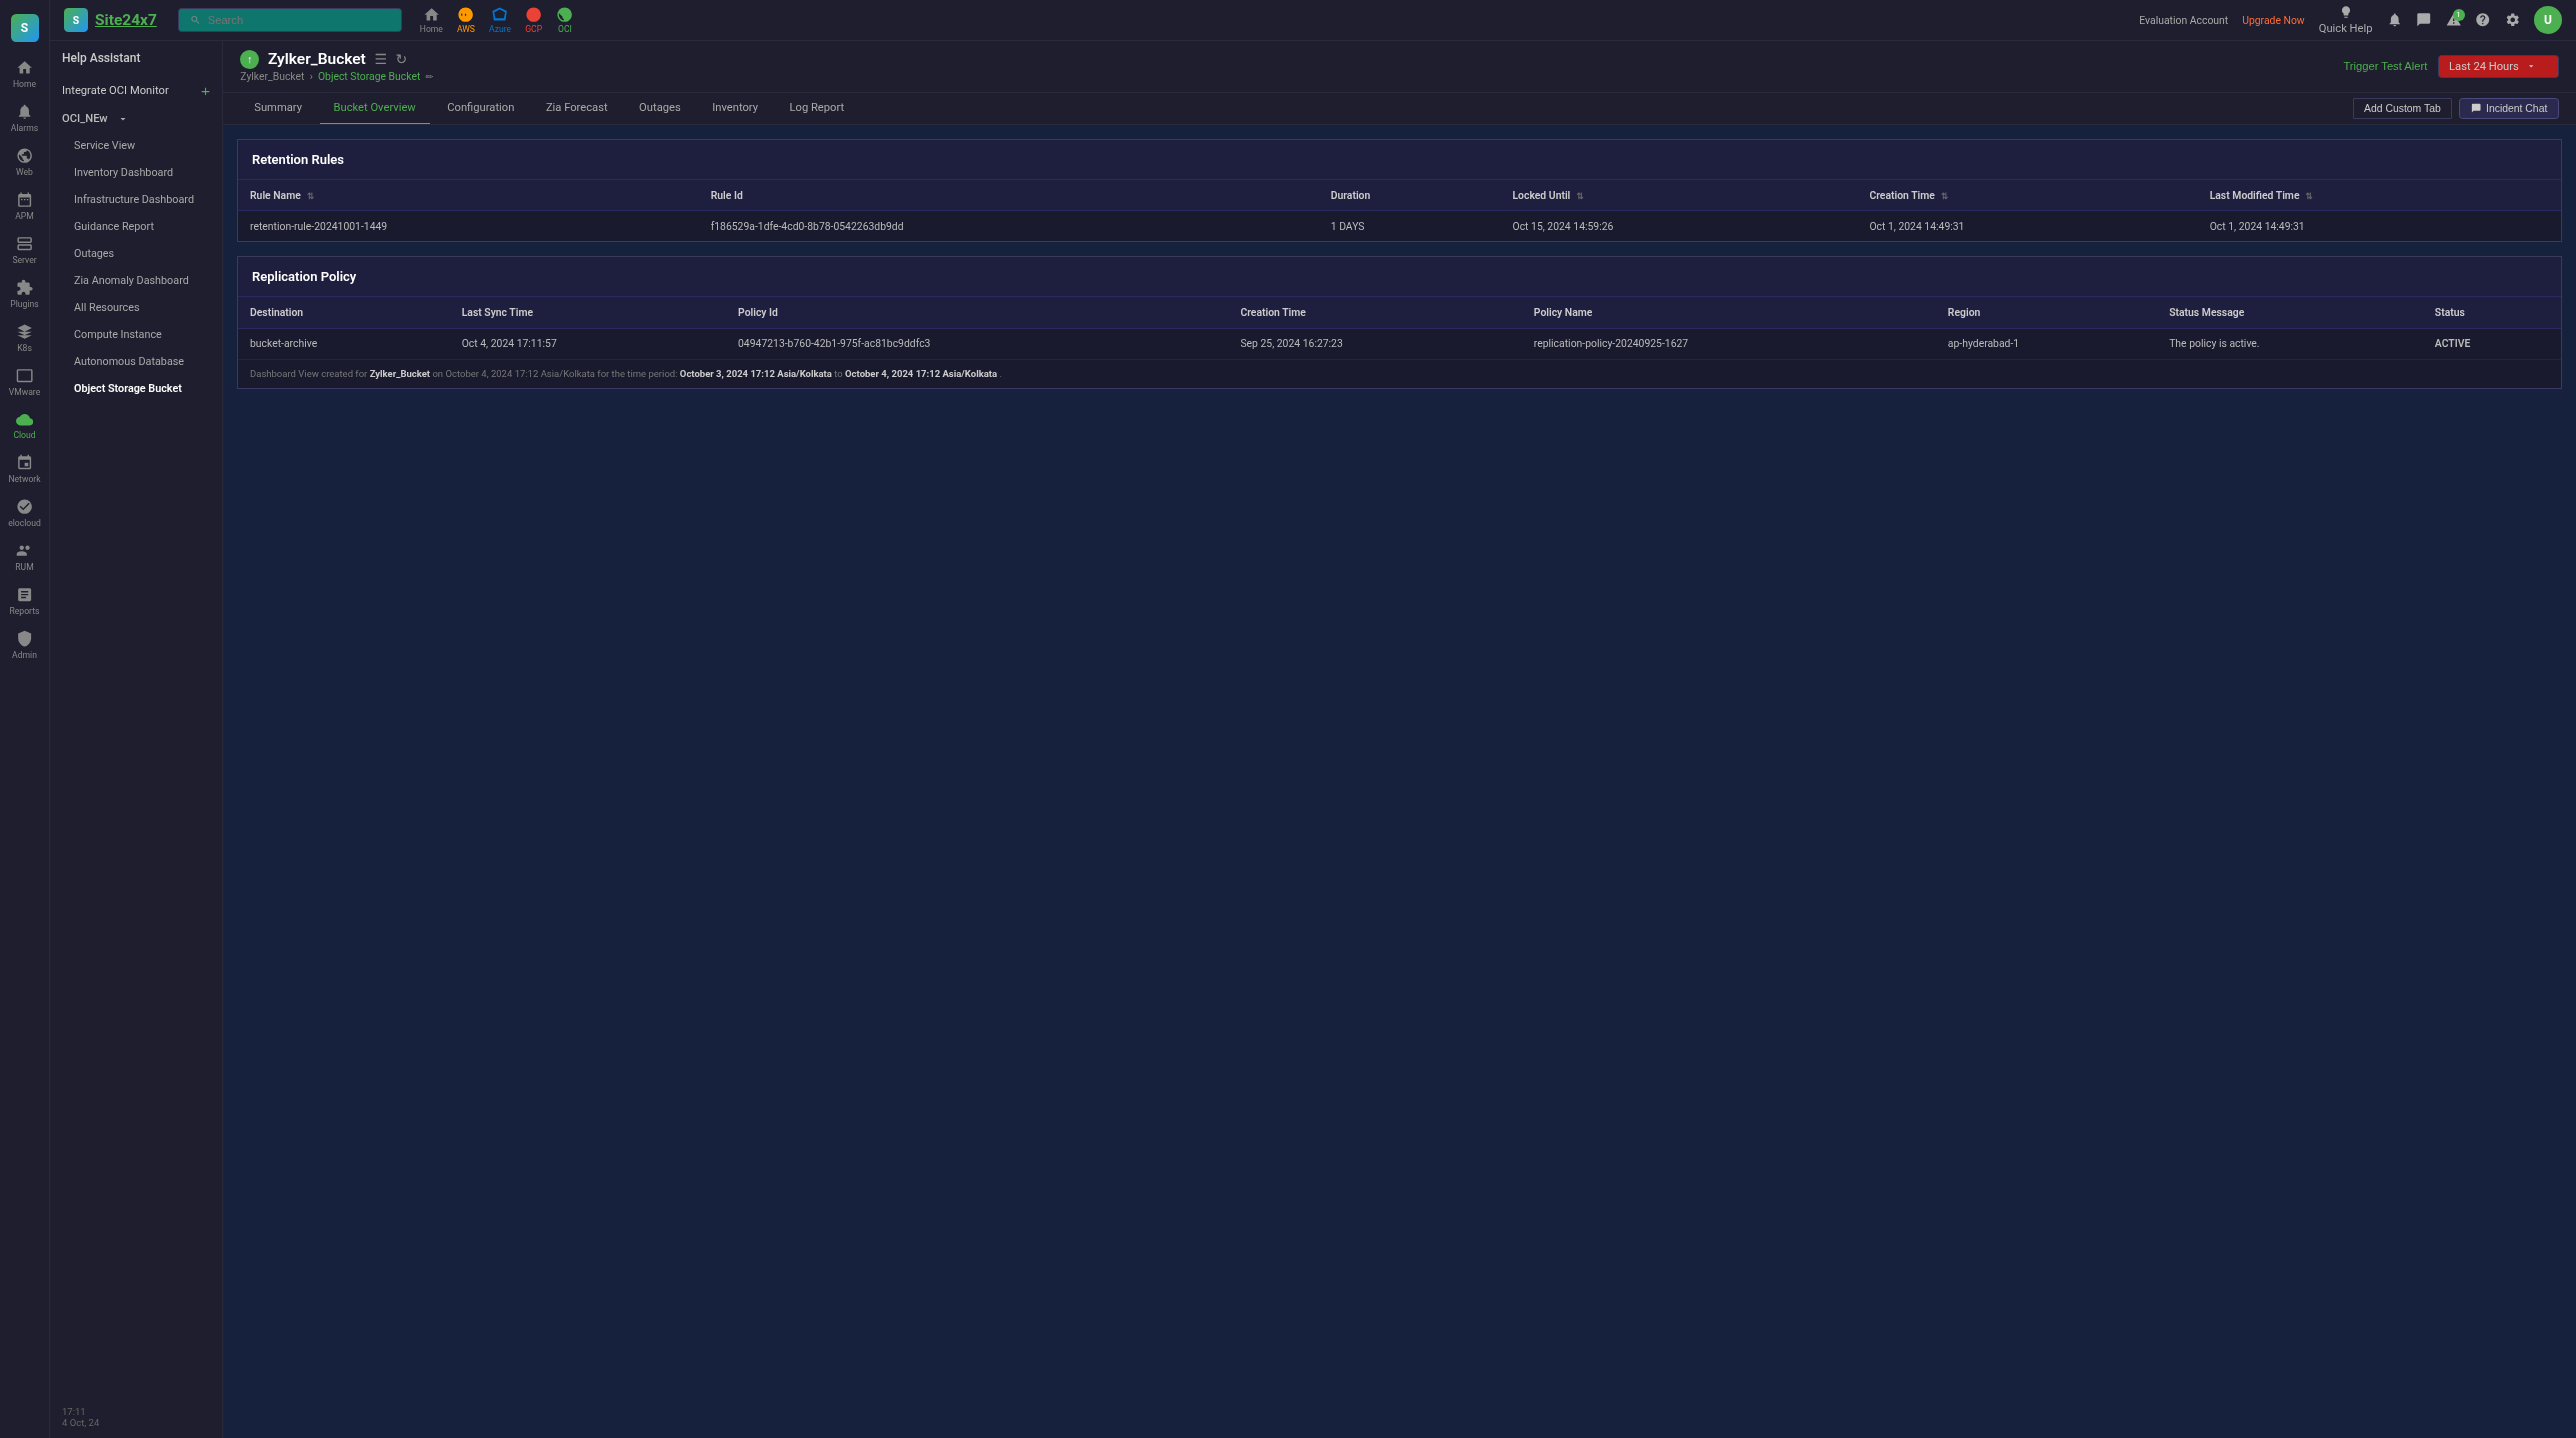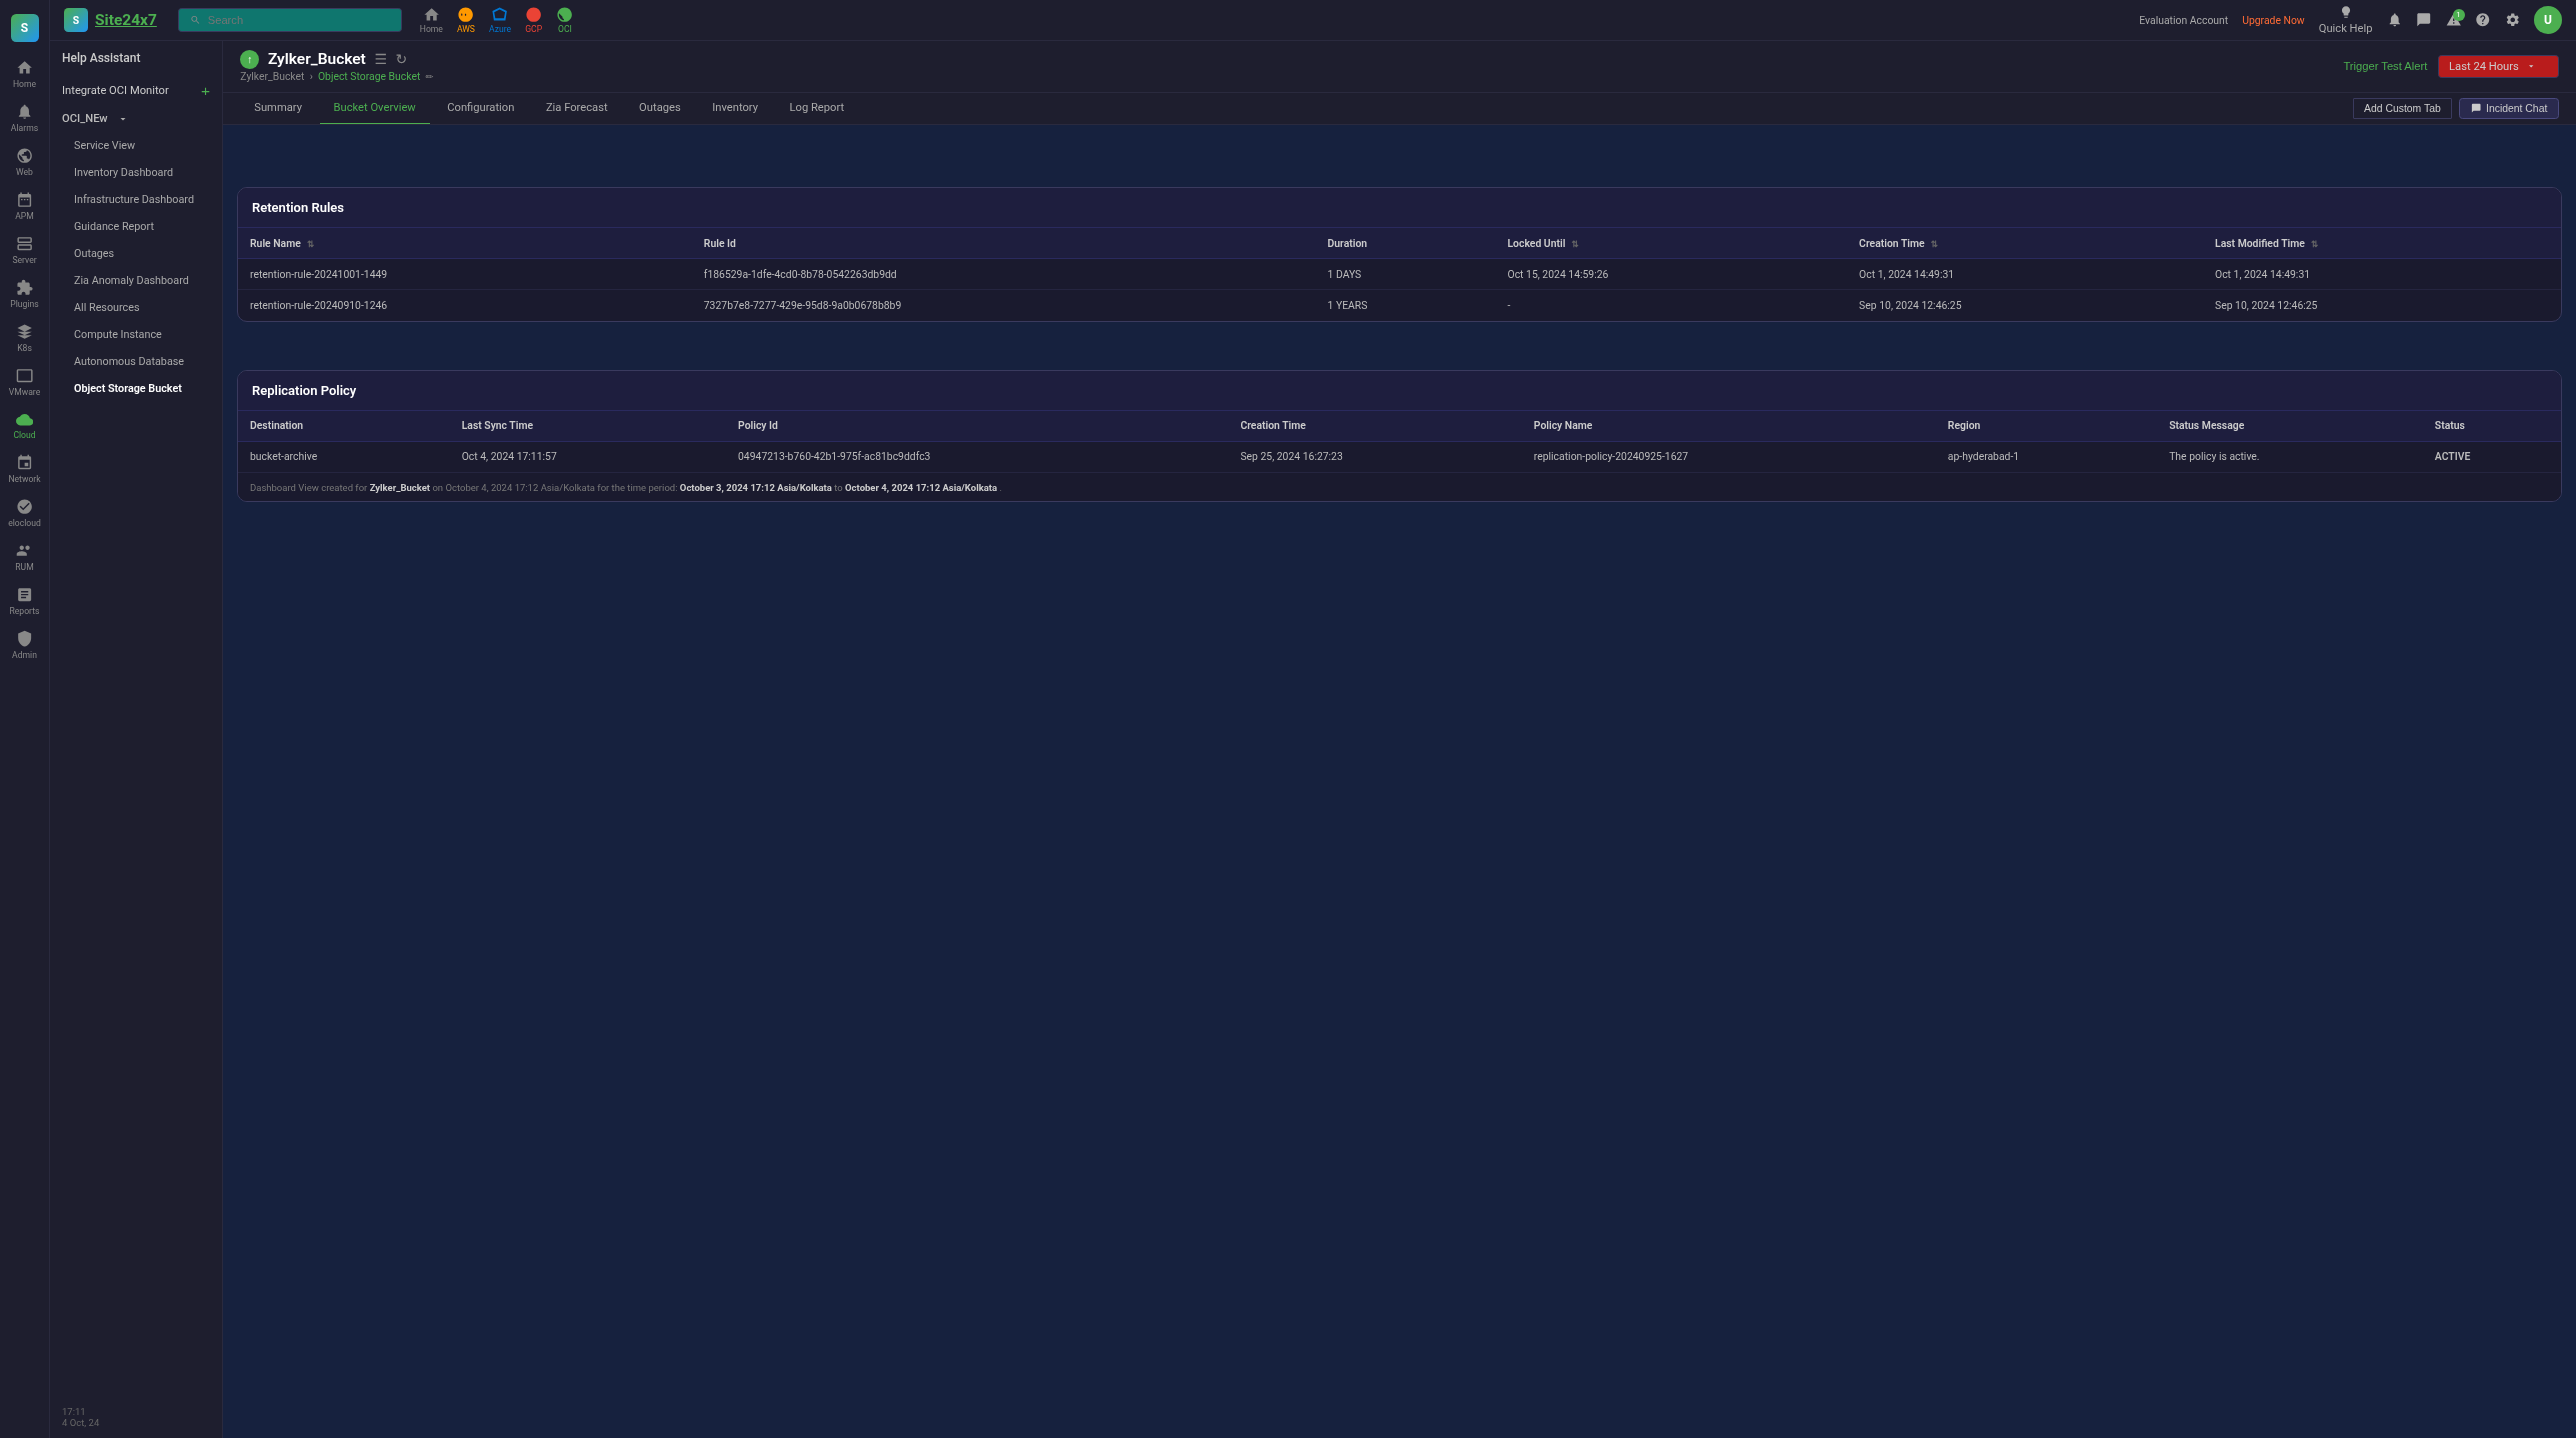--- a/index.html
+++ b/index.html
@@ -317,24 +317,23 @@
     
     .panel {
       flex: 1;
       overflow-y: auto;
       padding: 14px;
       background: #16213e;
     }
     .section-card {
       background: #1a1a2e;
       border: 0.9px solid #3a3a5e;
-      border-radius: 10px;
+      border-radius: 0;
       margin-bottom: 14px;
       overflow: hidden;
-      margin-top: 48px;
     }
     .section-title {
       padding: 12px 14px;
       font-size: 13px;
       font-weight: 600;
       color: #fff;
       background: #1e1e3e;
       border-bottom: 0.9px solid #2a2a5e;
     }
 
@@ -689,28 +688,20 @@
             </thead>
             <tbody>
               <tr class="table-row">
                 <td>retention-rule-20241001-1449</td>
                 <td>f186529a-1dfe-4cd0-8b78-0542263db9dd</td>
                 <td>1 DAYS</td>
                 <td>Oct 15, 2024 14:59:26</td>
                 <td>Oct 1, 2024 14:49:31</td>
                 <td>Oct 1, 2024 14:49:31</td>
               </tr>
-              <tr class="table-row">
-                <td>retention-rule-20240910-1246</td>
-                <td>7327b7e8-7277-429e-95d8-9a0b0678b8b9</td>
-                <td>1 YEARS</td>
-                <td>-</td>
-                <td>Sep 10, 2024 12:46:25</td>
-                <td>Sep 10, 2024 12:46:25</td>
-              </tr>
             </tbody>
           </table>
         </div>
 
         <div class="section-card">
           <div class="section-title">Replication Policy</div>
           <table class="data-table">
             <thead>
               <tr>
                 <th>Destination</th>

